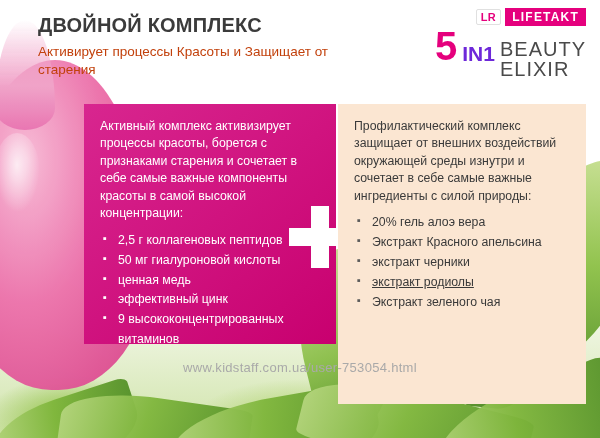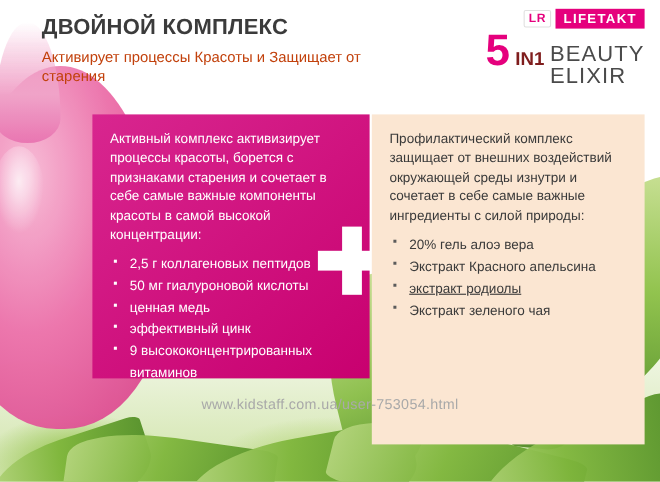--- a/index.html
+++ b/index.html
@@ -78,21 +78,21 @@
   }
   .lifetakt{
     background:#e5007d;color:#ffffff;font-size:12px;font-weight:bold;
     padding:2px 7px;letter-spacing:1.2px;
   }
   .logo-main{
     margin-top:2px;display:flex;align-items:flex-start;justify-content:flex-end;gap:5px;
     color:#e5007d;
   }
   .five{font-size:40px;font-weight:bold;line-height:.9;color:#e5007d;}
-  .in1{font-size:17px;font-weight:bold;line-height:1;align-self:center;color:#7f1d1d;}
+  .in1{font-size:21px;font-weight:bold;line-height:1;align-self:center;color:#6d28d9;}
   .logo-words{text-align:left;line-height:1;margin-top:11px;}
   .beauty{font-size:20px;letter-spacing:1px;color:#4a4a4a;}
   .elixir{font-size:20px;letter-spacing:1px;color:#4a4a4a;}
 
   
   .panel{
     position:absolute;padding:14px 16px;box-sizing:border-box;
   }
   .panel-left{
     left:84px;top:104px;width:252px;height:240px;
@@ -184,20 +184,21 @@
   <div class="plus">
     <div class="bar h"></div>
     <div class="bar v"></div>
   </div>
 
   <div class="panel panel-right">
     <p class="lead">Профилактический комплекс защищает от внешних воздействий окружающей среды изнутри и сочетает в себе самые важные ингредиенты с силой природы:</p>
     <ul>
       <li><span>20% гель алоэ вера</span></li>
       <li><span>Экстракт Красного апельсина</span></li>
+      <li><span>экстракт черники</span></li>
       <li class="underlined"><span>экстракт родиолы</span></li>
       <li><span>Экстракт зеленого чая</span></li>
     </ul>
   </div>
 
   <div class="watermark">www.kidstaff.com.ua/user-753054.html</div>
 
 </div>
 
 </body></html>

